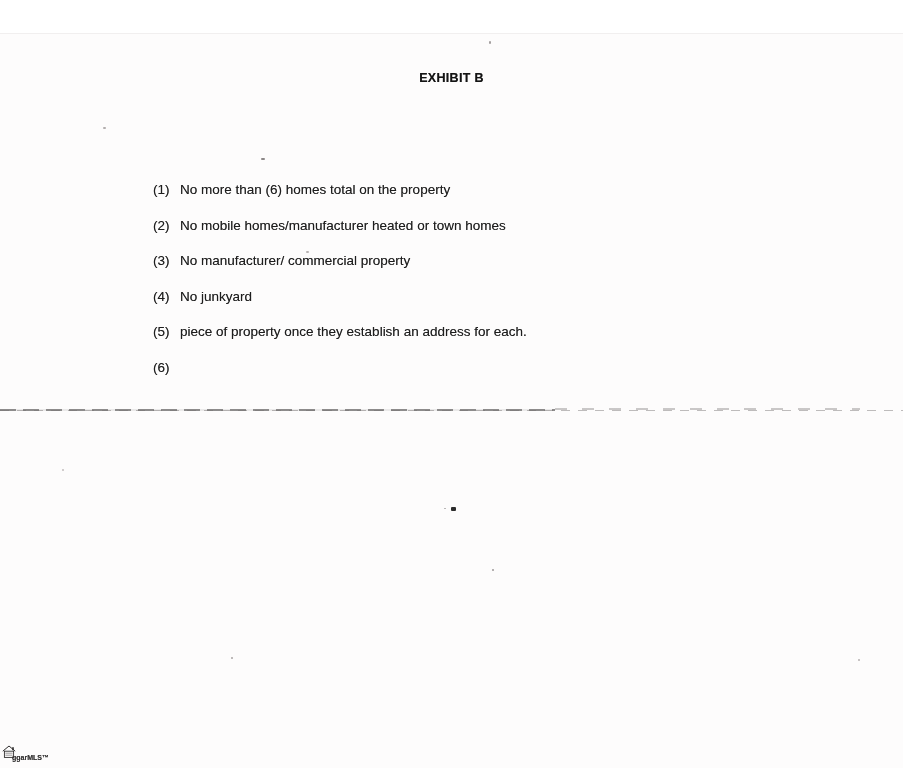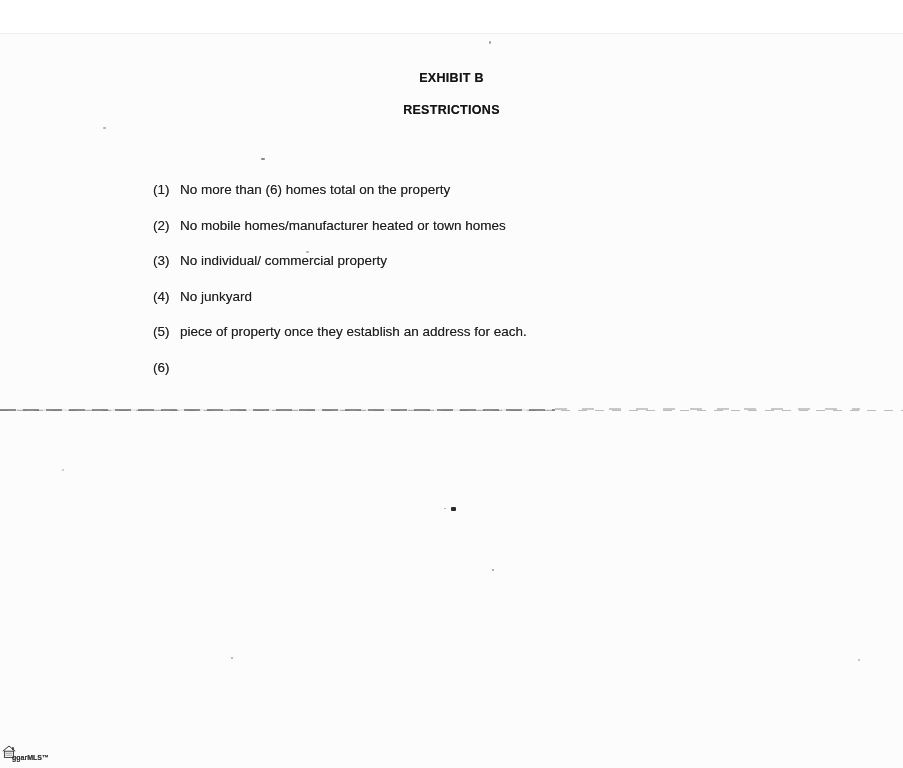--- a/index.html
+++ b/index.html
@@ -28,21 +28,21 @@
     top: 70px;
     left: 0;
     width: 100%;
     text-align: center;
     font-weight: bold;
     font-size: 12.5px;
     letter-spacing: 0.3px;
     color: #141414;
     text-shadow: 0 0 0.5px rgba(20,20,20,0.6);
   }
-  .heading-main { line-height: 16px; margin-bottom: 16px; }
+  .heading-main { line-height: 16px; }
   .heading-sub  { line-height: 16px; }
 
   .list {
     position: absolute;
     left: 153px;
     top: 172px;
     width: 660px;
     font-size: 13.5px;
     color: #1e1e1e;
     text-shadow: 0 0 0.5px rgba(30,30,30,0.55);
@@ -118,21 +118,20 @@
 </style>
 </head>
 <body>
 
 <div class="page">
 
   <div class="top-strip"></div>
 
   <div class="headings">
     <div class="heading-main">EXHIBIT B</div>
-    <div class="heading-sub">RESTRICTIONS</div>
   </div>
 
   <div class="list">
 
     <div class="item">
       <span class="num">(1)</span>
       <div class="lines">
         <div class="line">No more than (6) homes total on the property</div>
       </div>
     </div>
@@ -140,21 +139,21 @@
     <div class="item">
       <span class="num">(2)</span>
       <div class="lines">
         <div class="line">No mobile homes/manufacturer heated or town homes</div>
       </div>
     </div>
 
     <div class="item">
       <span class="num">(3)</span>
       <div class="lines">
-        <div class="line">No individual/ commercial property</div>
+        <div class="line">No manufacturer/ commercial property</div>
       </div>
     </div>
 
     <div class="item">
       <span class="num">(4)</span>
       <div class="lines">
         <div class="line">No junkyard</div>
       </div>
     </div>
 

